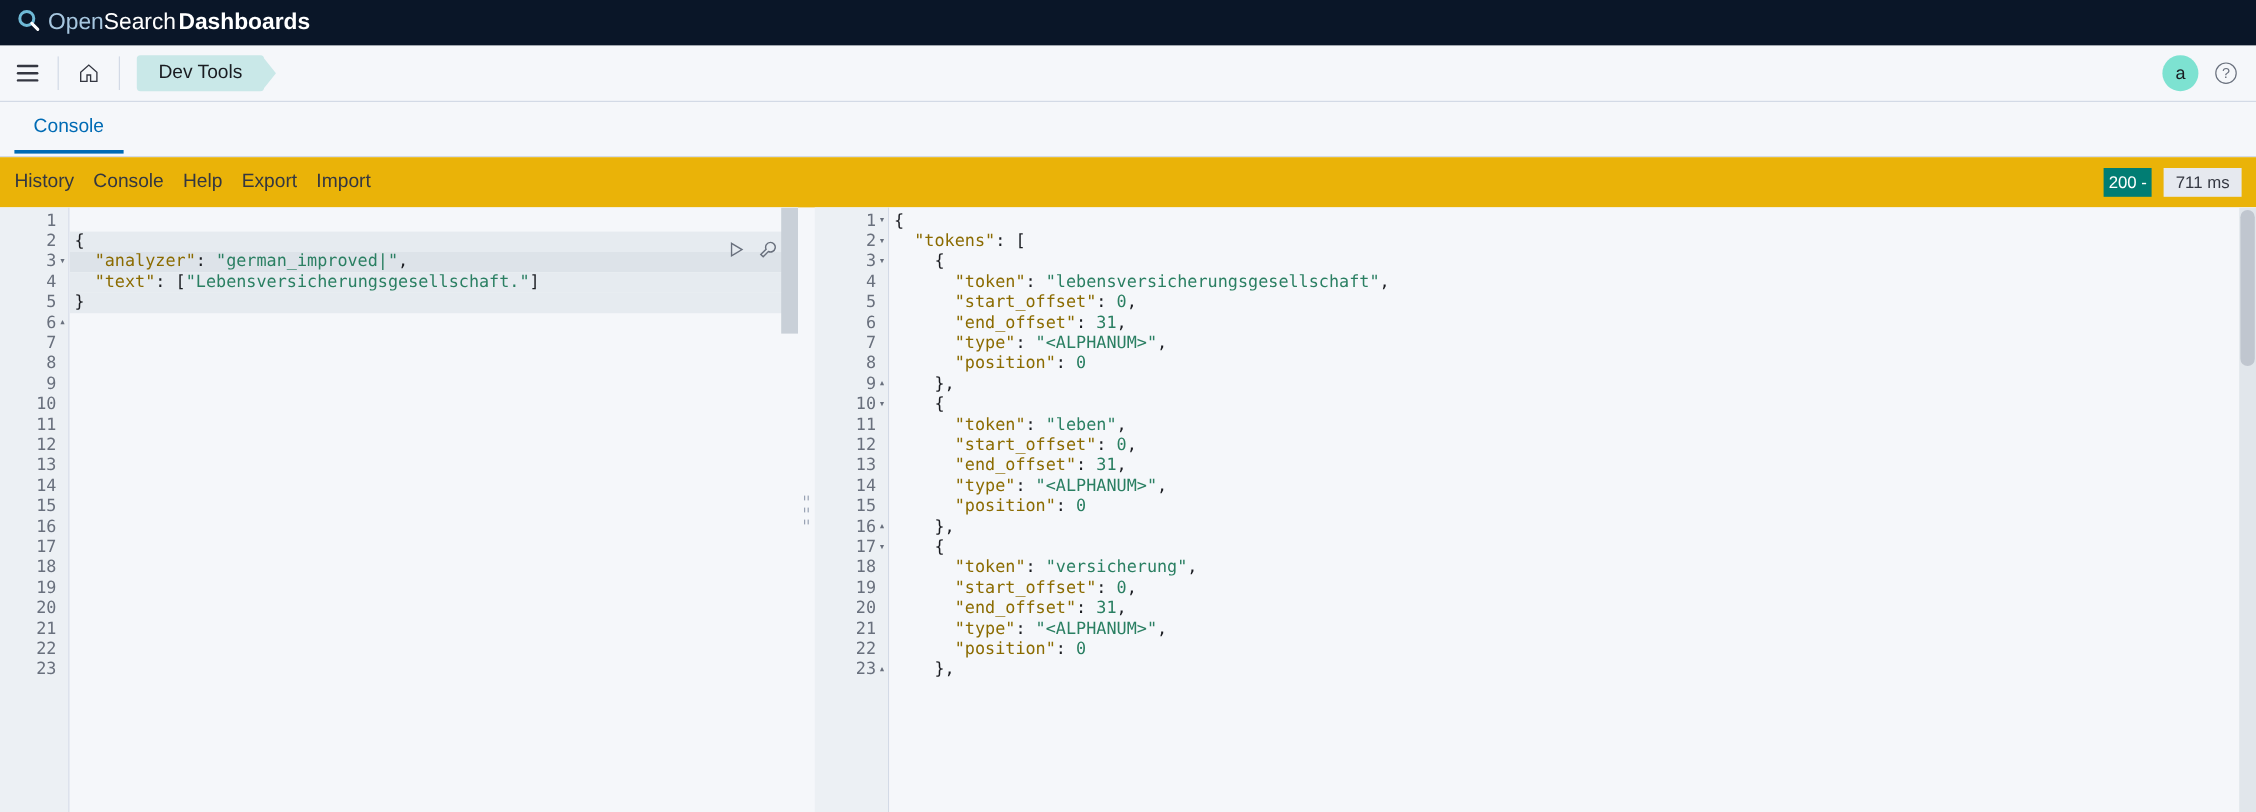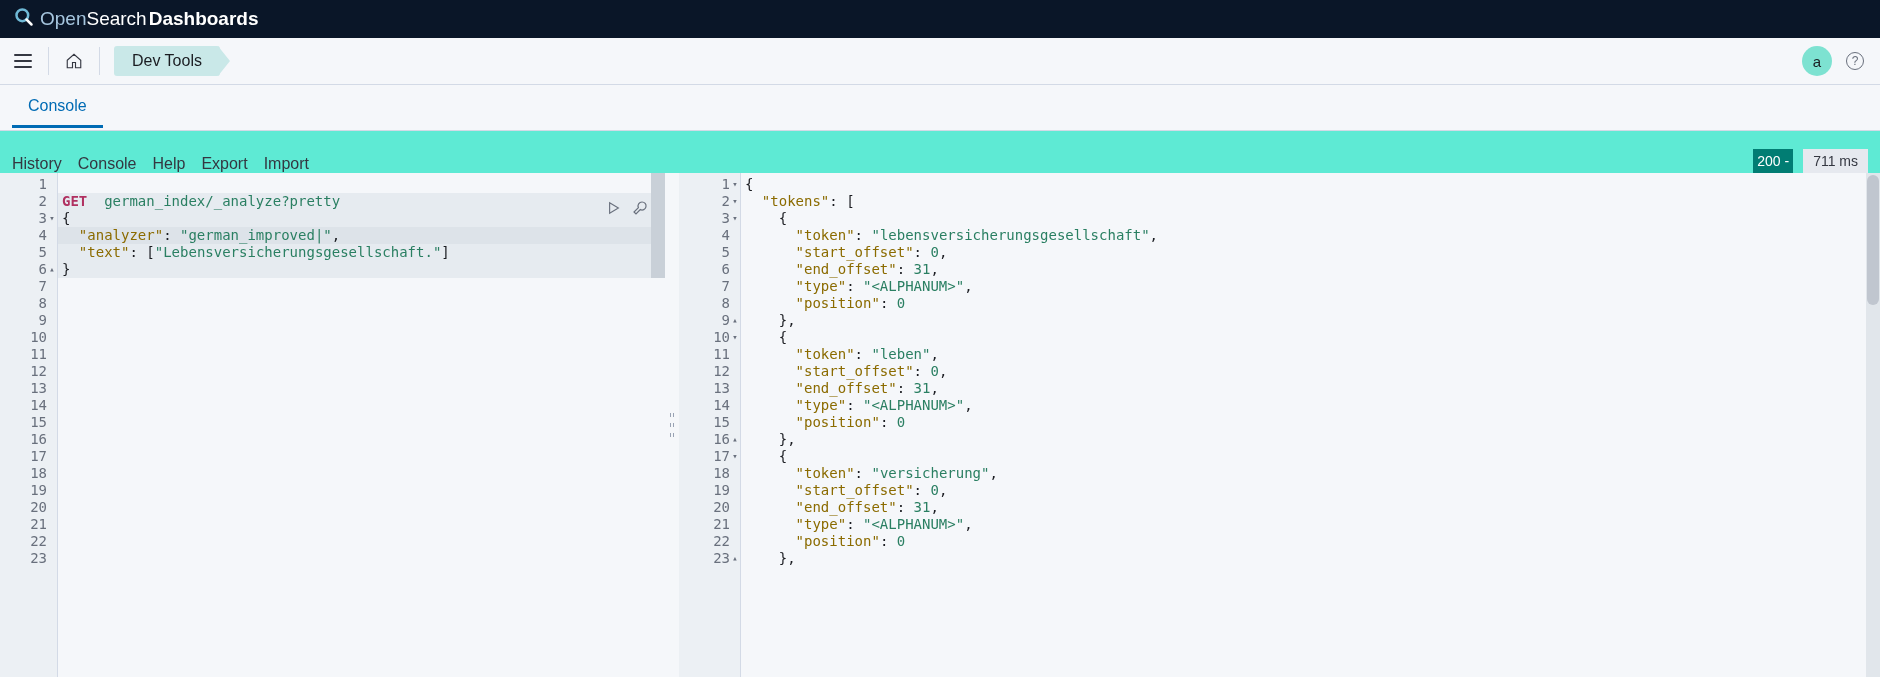--- a/index.html
+++ b/index.html
@@ -22,21 +22,21 @@
   .breadcrumb-chip { background:#c9e8e8; color:#1a1c21; padding:6px 18px; font-size:16px; border-radius:3px; margin-left:4px; position:relative; }
   .breadcrumb-chip::after { content:""; position:absolute; right:-10px; top:0; bottom:0; width:12px; background:#c9e8e8; clip-path: polygon(0 0, 100% 50%, 0 100%); }
   .nav-right { margin-left:auto; display:flex; align-items:center; gap:14px; padding-right:8px; }
   .avatar { width:30px; height:30px; border-radius:50%; background:#7de2d1; color:#1a1c21; display:flex; align-items:center; justify-content:center; font-size:15px; }
   .help-icon { width:18px; height:18px; border:1.5px solid #69707d; border-radius:50%; display:flex; align-items:center; justify-content:center; font-size:12px; color:#69707d; cursor:pointer; }
 
   .tabs-row { height:46px; border-bottom:1px solid #d3dae6; display:flex; align-items:flex-start; padding: 0 12px; background:#F5F7FA; }
   .tab { padding:12px 16px 10px; font-size:16px; color:#006bb4; border-bottom:3px solid transparent; cursor:pointer; }
   .tab.active { border-bottom-color:#006bb4; }
 
-  .toolbar-row { height:42px; display:flex; align-items:flex-end; padding:0 12px; gap:16px; background:#5eead4; }
+  .toolbar-row { height:42px; display:flex; align-items:center; padding:0 12px; gap:16px; background:#eab308; }
   .tool-link { font-size:16px; color:#343741; cursor:pointer; }
   .toolbar-right { margin-left:auto; display:flex; align-items:center; gap:10px; }
   .status-badge { background:#017d73; color:#fff; padding:4px 4px; font-size:14px; border-radius:0; }
   .latency { background:#e6e9ef; color:#343741; padding:4px 10px; font-size:14px; }
 
   .editors { display:flex; height: calc(677px - 38px - 47px - 46px - 42px); position:relative; background:#F5F7FA; }
   .editor-pane { position:relative; display:flex; background:#F5F7FA; }
   .editor-pane.left { width:665px; }
   .editor-pane.right { flex:1; }
   .splitter { width:14px; display:flex; align-items:center; justify-content:center; cursor:col-resize; }
@@ -150,21 +150,20 @@
         <div class="ln">17</div>
         <div class="ln">18</div>
         <div class="ln">19</div>
         <div class="ln">20</div>
         <div class="ln">21</div>
         <div class="ln">22</div>
         <div class="ln">23</div>
       </div>
     <div class="code" id="req-code">
       <div class="line"></div>
-        <div class="line hl"><span class="tok-method">GET</span>  <span class="tok-url">german_index/_analyze?pretty</span></div>
         <div class="line hl"><span class="tok-punc">{</span></div>
         <div class="line hl hl-cursor">  <span class="tok-key">"analyzer"</span><span class="tok-punc">: </span><span class="tok-str">"german_improved|"</span><span class="tok-punc">,</span></div>
         <div class="line hl">  <span class="tok-key">"text"</span><span class="tok-punc">: </span><span class="tok-punc">[</span><span class="tok-str">"Lebensversicherungsgesellschaft."</span><span class="tok-punc">]</span></div>
         <div class="line hl"><span class="tok-punc">}</span></div>
         <div class="line"></div>
         <div class="line"></div>
         <div class="line"></div>
         <div class="line"></div>
         <div class="line"></div>
         <div class="line"></div>

